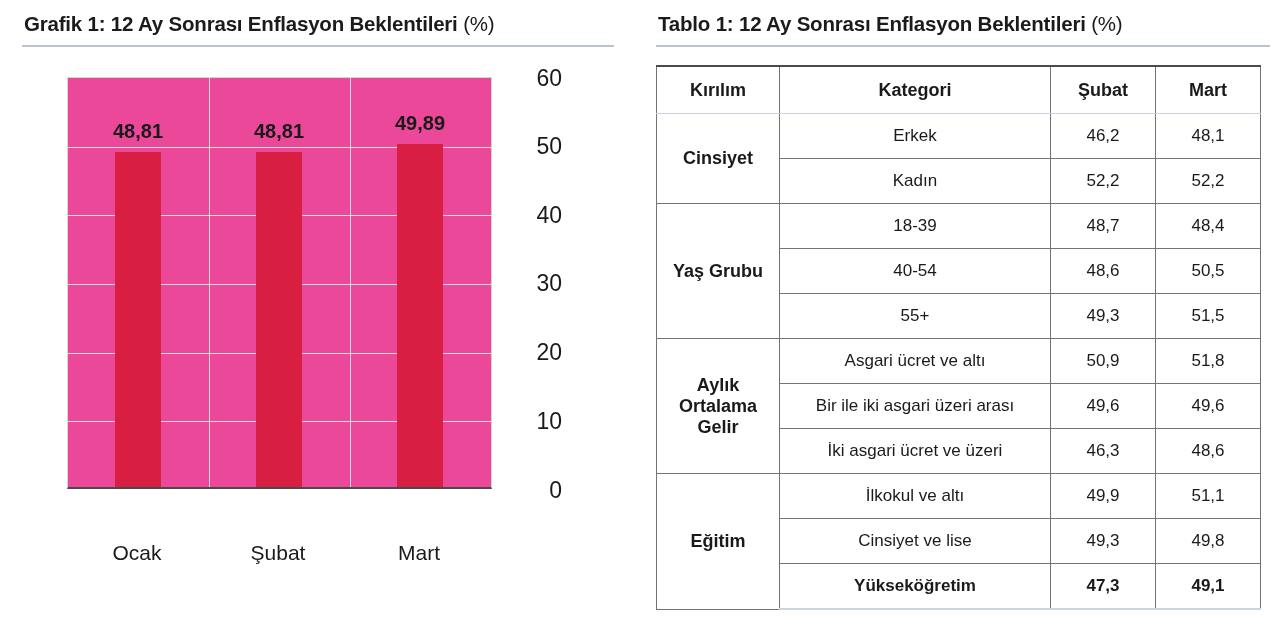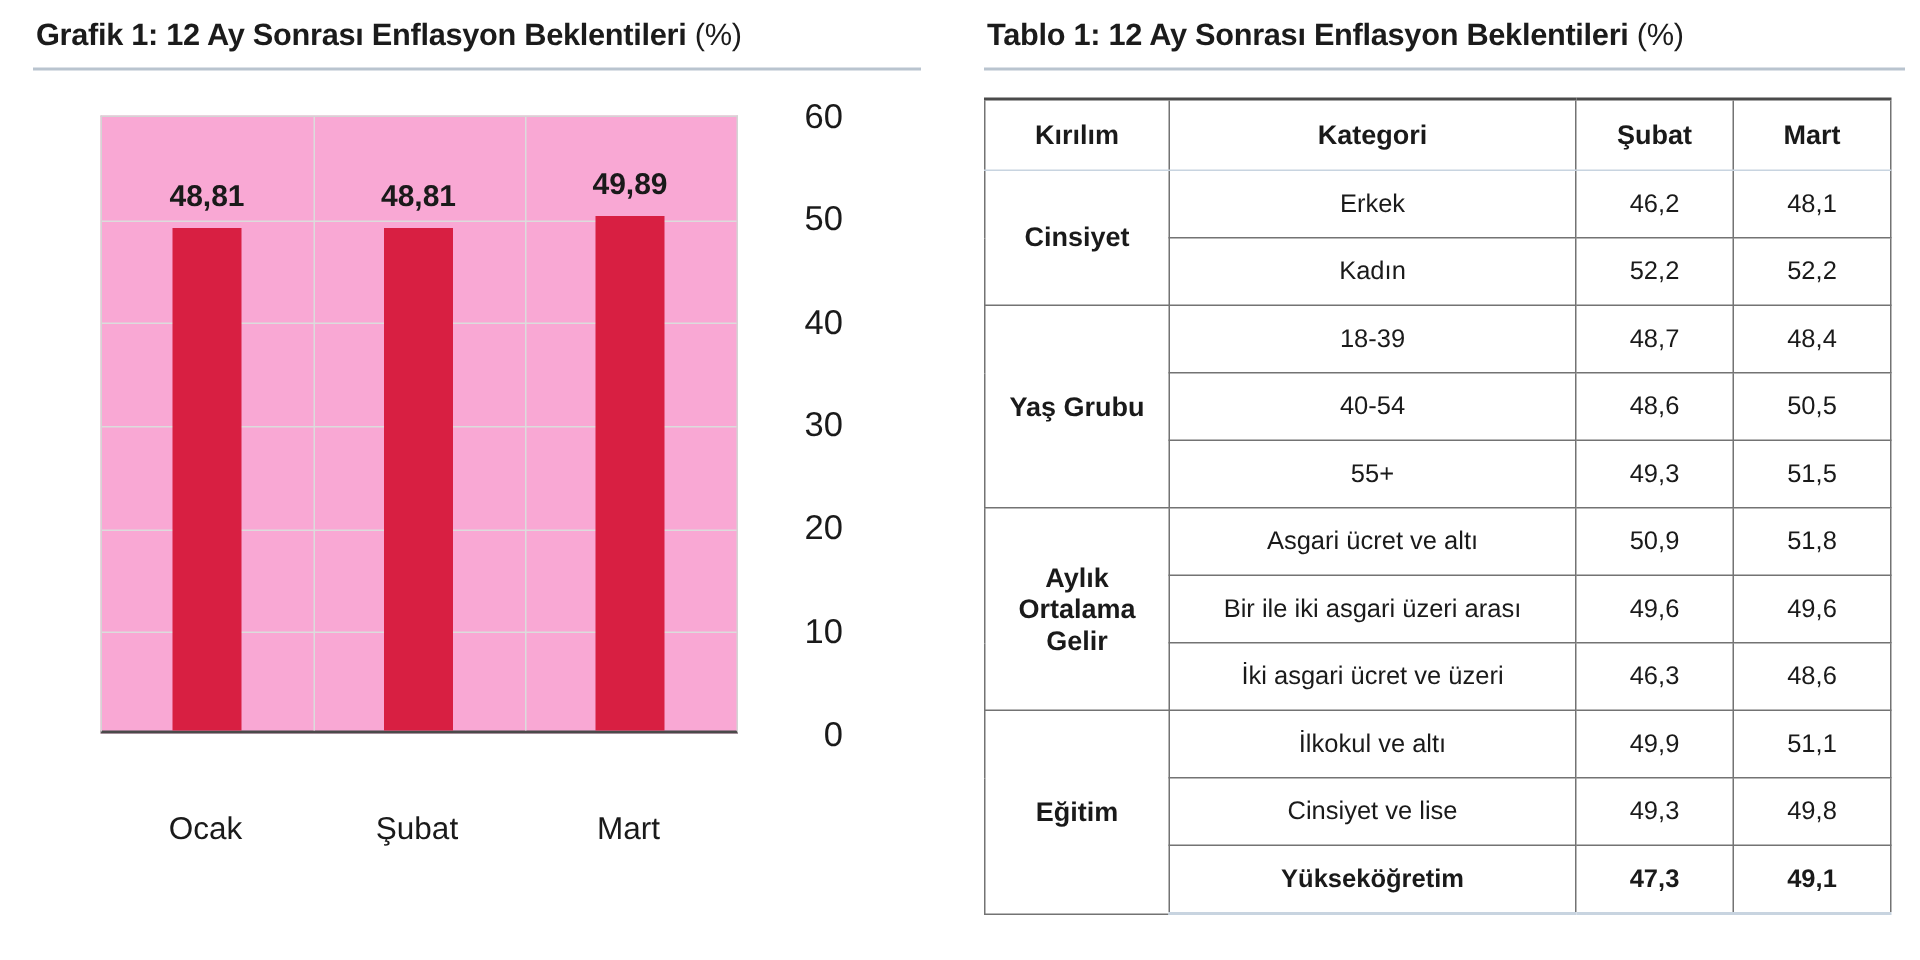--- a/index.html
+++ b/index.html
@@ -64,21 +64,21 @@
   }
   .plot {
     position: absolute;
     left: 45px;
     top: 8px;
     width: 425px;
     height: 412px;
     border: 1px solid #d4d4d4;
     border-bottom: 2px solid #4a4a4a;
     box-sizing: border-box;
-    background: #f9a8d4;
+    background: #ec4899;
   }
   .gridline {
     position: absolute;
     left: 0;
     right: 0;
     height: 1px;
     background: #dcdcdc;
   }
   .vdiv {
     position: absolute;

